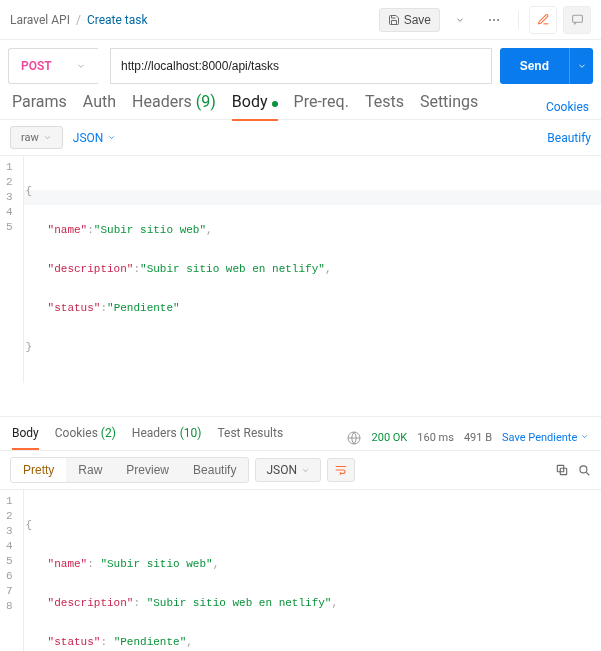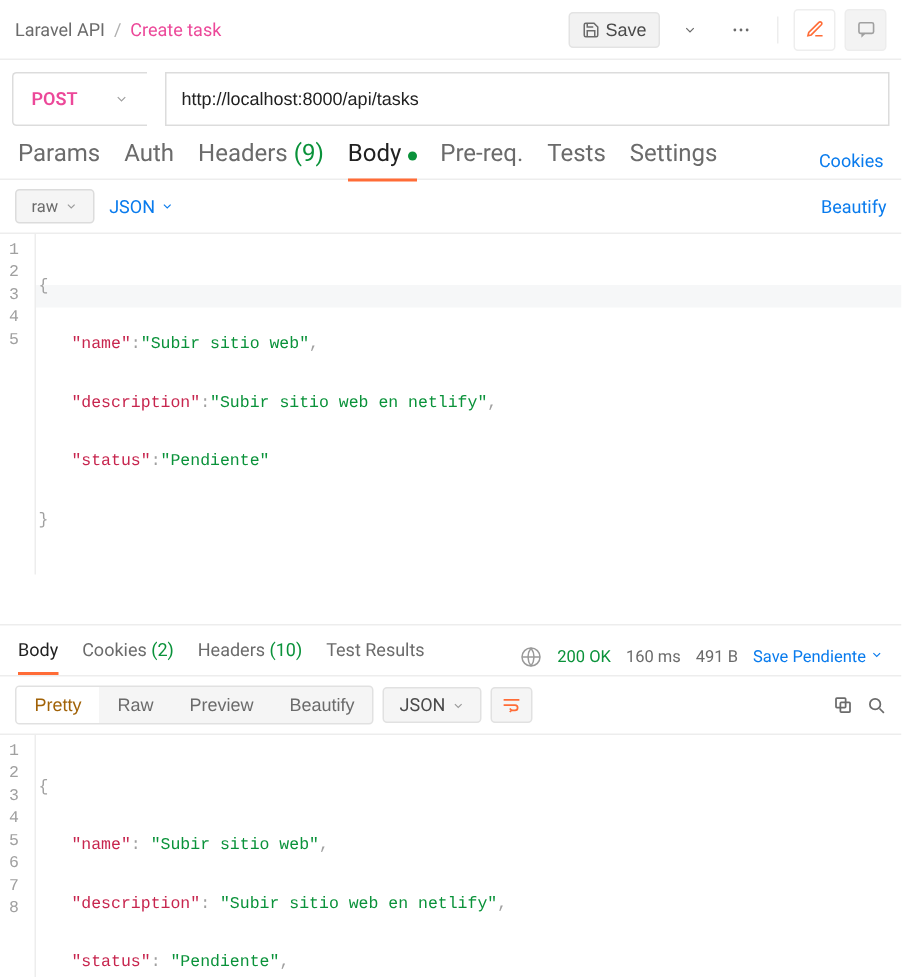--- a/index.html
+++ b/index.html
@@ -1,21 +1,21 @@
 <!DOCTYPE html>
 <html><head>
 <meta charset="utf-8">
 <style>
   * { box-sizing: border-box; margin: 0; padding: 0; }
   body { font-family: -apple-system, BlinkMacSystemFont, "Segoe UI", Roboto, Helvetica, Arial, sans-serif; font-size: 12px; color: #212121; background: #fff; width: 601px; }
   .topbar { display: flex; align-items: center; justify-content: space-between; padding: 8px 10px; border-bottom: 1px solid #ededed; height: 40px; }
   .breadcrumb { display: flex; align-items: center; gap: 6px; color: #6b6b6b; }
   .breadcrumb .coll { color: #6b6b6b; }
   .breadcrumb .sep { color: #b0b0b0; }
-  .breadcrumb .name { color: #ec4899; }
+  .breadcrumb .name { color: #0369a1; }
   .top-actions { display: flex; align-items: center; gap: 6px; }
   .save-btn { display: flex; align-items: center; gap: 4px; background: #f2f2f2; border: 1px solid #e3e3e3; border-radius: 3px; padding: 4px 8px; font-size: 12px; color: #4a4a4a; cursor: pointer; }
   .icon-btn { width: 28px; height: 28px; border: 1px solid #ededed; border-radius: 3px; display: flex; align-items: center; justify-content: center; color: #6b6b6b; cursor: pointer; background: #fff; }
   .icon-btn.bare { border: none; }
   .divider { width: 1px; height: 18px; background: #ededed; margin: 0 4px; }
   .urlbar { display: flex; align-items: stretch; padding: 8px 8px 0 8px; gap: 0; }
   .method-select { width: 90px; border: 1px solid #dcdcdc; border-right: none; border-radius: 3px 0 0 3px; display: flex; align-items: center; justify-content: space-between; padding: 0 12px; font-weight: 600; color: #ec4899; font-size: 12px; cursor: pointer; }
   .url-input { flex: 1; border: 1px solid #dcdcdc; border-radius: 0; padding: 0 10px; font-size: 12px; color: #212121; }
   .send-group { display: flex; margin-left: 8px; }
   .send-btn { background: #097bed; color: #fff; border: none; border-radius: 3px 0 0 3px; padding: 0 20px; font-size: 12px; font-weight: 600; cursor: pointer; }
@@ -106,20 +106,28 @@
 </div>
 
 <div class="urlbar" style="height:44px">
   <div class="method-select">
     <span>POST</span>
     <svg width="10" height="10" viewBox="0 0 24 24" fill="none" stroke="#a0a0a0" stroke-width="2">
         <polyline points="6 9 12 15 18 9"></polyline>
       </svg>
   </div>
   <input class="url-input" value="http://localhost:8000/api/tasks" style="">
+  <div class="send-group">
+    <button class="send-btn">Send</button>
+    <button class="send-dd">
+      <svg width="10" height="10" viewBox="0 0 24 24" fill="none" stroke="#fff" stroke-width="2">
+          <polyline points="6 9 12 15 18 9"></polyline>
+        </svg>
+    </button>
+  </div>
 </div>
 
 <div class="req-tabs">
   <div class="rtab">Params</div>
   <div class="rtab">Auth</div>
   <div class="rtab">
     <span>Headers</span>
     <span class="count">(9)</span>
   </div>
   <div class="rtab active">

